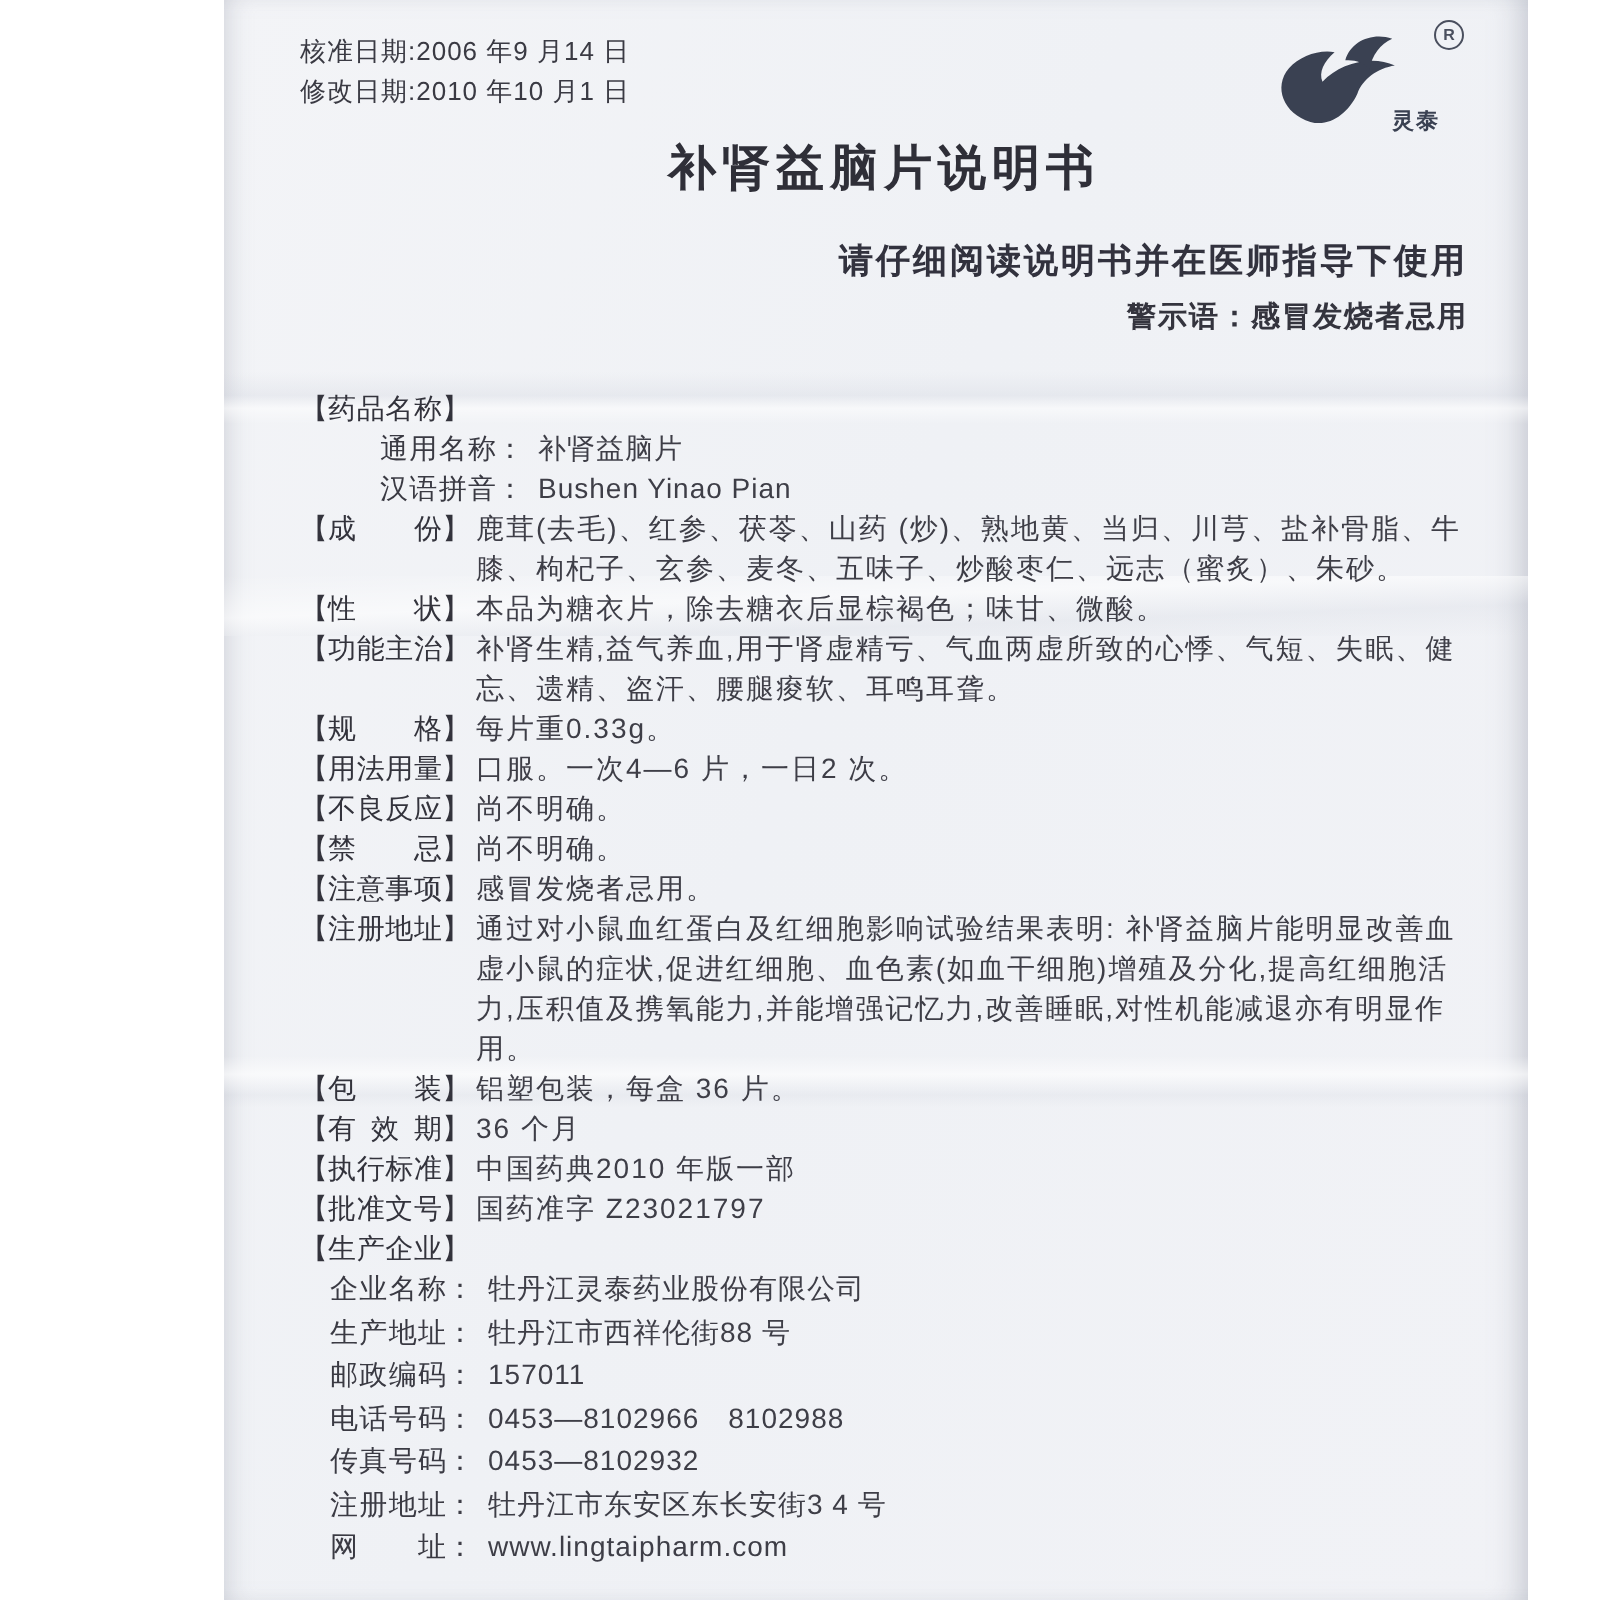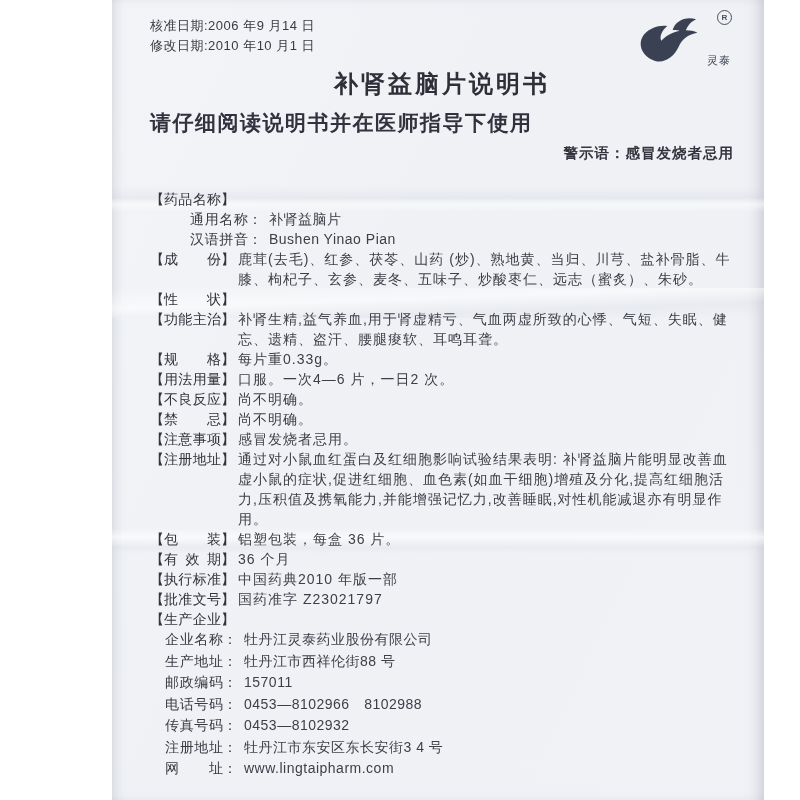--- a/index.html
+++ b/index.html
@@ -20,23 +20,23 @@
   .crease.c2{top:288px;height:30px;background:linear-gradient(178deg,rgba(255,255,255,0) 0%,rgba(255,255,255,.55) 40%,rgba(200,205,216,.18) 70%,rgba(255,255,255,0) 100%);}
   .crease.c3{top:528px;height:26px;background:linear-gradient(180deg,rgba(255,255,255,0) 0%,rgba(255,255,255,.6) 35%,rgba(198,203,214,.16) 75%,rgba(255,255,255,0) 100%);}
   .content{position:absolute;inset:0;padding:16px 30px 0 38px;box-sizing:border-box;}
   .date-line{font-size:13px;line-height:20px;letter-spacing:.5px;color:#3a3a43;white-space:nowrap;}
   .logo{position:absolute;top:10px;right:32px;width:100px;height:60px;}
   .logo svg{position:absolute;left:0;top:4px;}
   .reg-mark{
     position:absolute;right:0;top:0;width:13px;height:13px;border:1px solid #4a4f5e;border-radius:50%;
     font-size:8px;line-height:13px;text-align:center;color:#4a4f5e;font-weight:bold;
   }
-  .brand-word{position:absolute;right:1px;bottom:2px;font-size:11px;font-weight:normal;letter-spacing:1px;color:#3a4152;}
+  .brand-word{position:absolute;right:12px;bottom:2px;font-size:11px;font-weight:bold;letter-spacing:1px;color:#3a4152;}
   .doc-title{text-align:center;margin-top:12px;font-size:24px;font-weight:bold;letter-spacing:3px;color:#2f2f38;}
-  .doc-subtitle{text-align:left;margin-top:9px;font-size:21px;font-weight:bold;letter-spacing:1.5px;color:#32323e;}
+  .doc-subtitle{text-align:right;margin-top:19px;font-size:17px;font-weight:bold;letter-spacing:1.5px;color:#32323e;}
   .doc-warning{text-align:right;margin-top:7px;font-size:14.5px;font-weight:bold;letter-spacing:1px;color:#34343e;}
   .sections{margin-top:26px;font-size:14px;}
   .sec-row{display:flex;line-height:20px;align-items:flex-start;}
   .sec-label{flex:0 0 88px;white-space:nowrap;color:#33333c;}
   .jl{display:inline-block;width:57px;text-align:justify;text-align-last:justify;}
   .sec-text{flex:1;letter-spacing:1px;color:#3e3e47;}
   .subrows{margin-left:40px;line-height:20px;}
   .kv{display:flex;}
   .kv .k{flex:0 0 58px;display:inline-block;text-align:justify;text-align-last:justify;color:#3a3a43;}
   .kv .c{flex:0 0 auto;}
@@ -92,20 +92,21 @@
           </div>
         </div>
 
         <div class="sec-row">
           <div class="sec-label"><span>【</span><span class="jl">成份</span><span>】</span></div>
           <div class="sec-text">鹿茸(去毛)、红参、茯苓、山药 (炒)、熟地黄、当归、川芎、盐补骨脂、牛膝、枸杞子、玄参、麦冬、五味子、炒酸枣仁、远志（蜜炙）、朱砂。</div>
         </div>
 
         <div class="sec-row">
           <div class="sec-label"><span>【</span><span class="jl">性状</span><span>】</span></div>
+          <div class="sec-text">本品为糖衣片，除去糖衣后显棕褐色；味甘、微酸。</div>
         </div>
 
         <div class="sec-row">
           <div class="sec-label"><span>【</span><span class="jl">功能主治</span><span>】</span></div>
           <div class="sec-text">补肾生精,益气养血,用于肾虚精亏、气血两虚所致的心悸、气短、失眠、健忘、遗精、盗汗、腰腿痠软、耳鸣耳聋。</div>
         </div>
 
         <div class="sec-row">
           <div class="sec-label"><span>【</span><span class="jl">规格</span><span>】</span></div>
           <div class="sec-text">每片重0.33g。</div>

